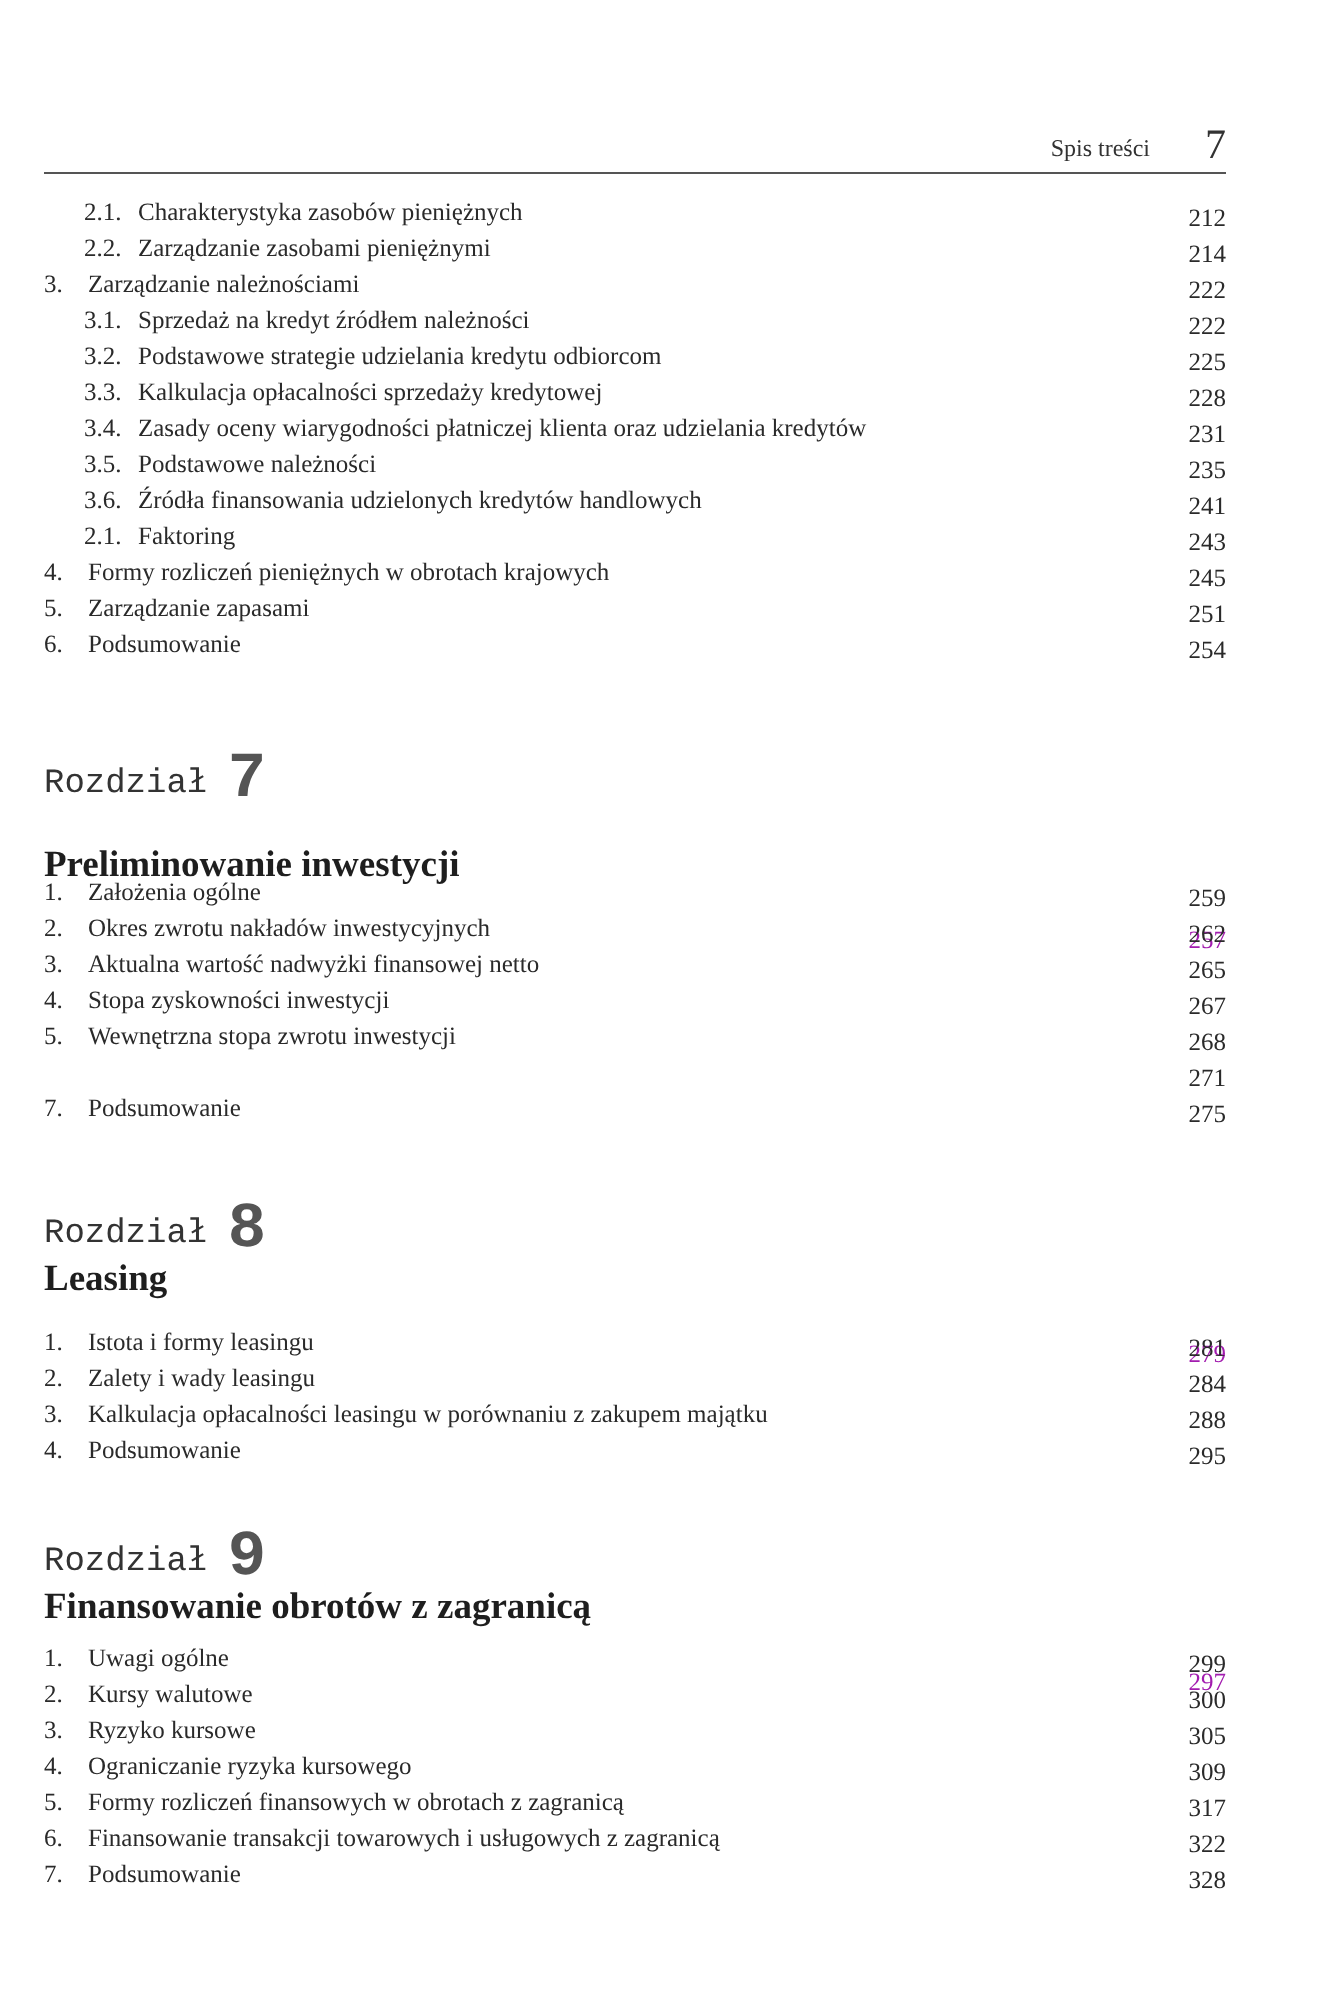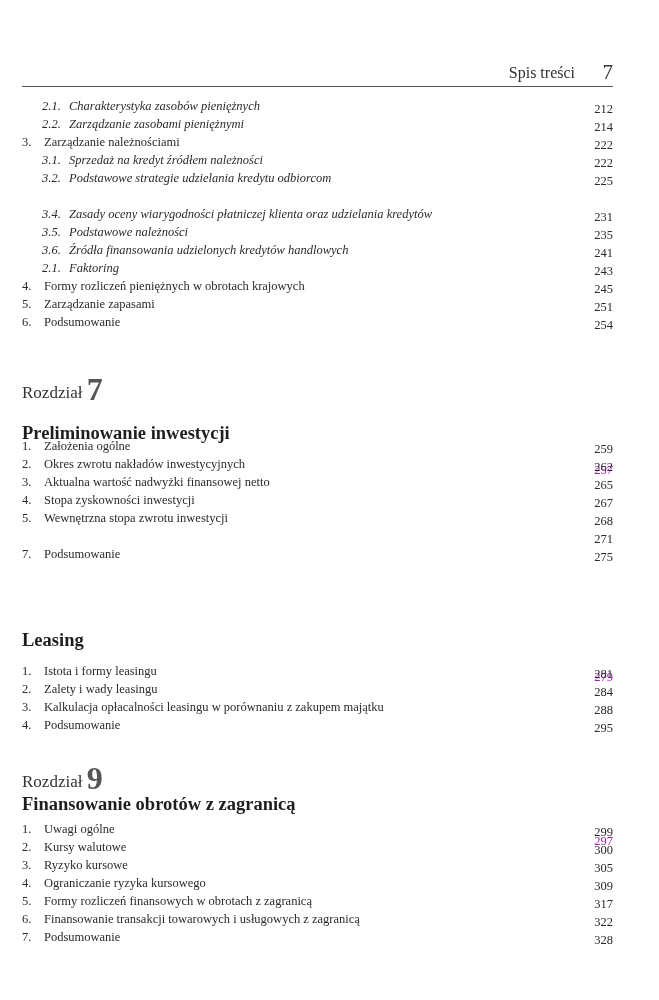--- a/index.html
+++ b/index.html
@@ -9,37 +9,37 @@
       font-family: "Liberation Serif", "DejaVu Serif", serif;
       color: #2a2a2a;
     }
     .page { position: absolute; left: 0; top: 0; width: 659px; height: 1000px; }
     .running-head {
       position: absolute; left: 22px; right: 46px; top: 62px; height: 24px;
       border-bottom: 1px solid #555;
     }
     .running-head .title {
       position: absolute; right: 38px; bottom: 4px;
-      font-size: 16px; color: #333;
+      font-size: 12px; color: #333;
     }
     .running-head .folio {
       position: absolute; right: 0; bottom: 1px;
       font-size: 21px; color: #333;
     }
     .toc-row {
       position: absolute; left: 22px; right: 46px; height: 18px;
       font-size: 12.5px; line-height: 18px;
     }
     .toc-row .label { position: absolute; left: 0; white-space: nowrap; }
-    .toc-row.lvl2 .label { left: 20px; font-style: italic; }
+    .toc-row.lvl2 .label { left: 20px; }
     .toc-row .num { display: inline-block; min-width: 22px; }
     .toc-row.lvl2 .num { min-width: 27px; }
     .toc-row .page-num { position: absolute; right: 0; top: 3px; }
     .chapter-label {
-      position: absolute; left: 22px; font-size: 17px; color: #333; white-space: nowrap;
+      position: absolute; left: 22px; font-size: 17px; color: #333; white-space: nowrap; font-family: Liberation Mono, monospace;
     }
     .chapter-label .big {
       font-size: 32px; font-weight: bold; color: #555; vertical-align: -2px;
     }
     .chapter-title {
       position: absolute; left: 22px; right: 46px; height: 24px;
       font-size: 18.5px; font-weight: bold; color: #1e1e1e; line-height: 24px;
     }
     .chapter-title .title-text { position: absolute; left: 0; white-space: nowrap; }
     .chapter-title .page-num {
@@ -70,20 +70,24 @@
     <span class="page-num">222</span>
   </div>
   <div class="toc-row lvl2" style="top:151px">
     <span class="label"><span class="num">3.1.</span><span>Sprzedaż na kredyt źródłem należności</span></span>
     <span class="page-num">222</span>
   </div>
   <div class="toc-row lvl2" style="top:169px">
     <span class="label"><span class="num">3.2.</span><span>Podstawowe strategie udzielania kredytu odbiorcom</span></span>
     <span class="page-num">225</span>
   </div>
+  <div class="toc-row lvl2" style="top:187px">
+    <span class="label"><span class="num">3.3.</span><span>Kalkulacja opłacalności sprzedaży kredytowej</span></span>
+    <span class="page-num">228</span>
+  </div>
   <div class="toc-row lvl2" style="top:205px">
     <span class="label"><span class="num">3.4.</span><span>Zasady oceny wiarygodności płatniczej klienta oraz udzielania kredytów</span></span>
     <span class="page-num">231</span>
   </div>
   <div class="toc-row lvl2" style="top:223px">
     <span class="label"><span class="num">3.5.</span><span>Podstawowe należności</span></span>
     <span class="page-num">235</span>
   </div>
   <div class="toc-row lvl2" style="top:241px">
     <span class="label"><span class="num">3.6.</span><span>Źródła finansowania udzielonych kredytów handlowych</span></span>
@@ -135,20 +139,24 @@
     <span class="page-num">268</span>
   </div>
   <div class="toc-row lvl1" style="top:527px">
     <span class="page-num">271</span>
   </div>
   <div class="toc-row lvl1" style="top:545px">
     <span class="label"><span class="num">7.</span><span>Podsumowanie</span></span>
     <span class="page-num">275</span>
   </div>
 
+  <div class="chapter-label" style="top:596px">
+    <span>Rozdział</span>
+    <span class="big">8</span>
+  </div>
   <div class="chapter-title" style="top:628px">
     <span class="title-text">Leasing</span>
     <span class="page-num">279</span>
   </div>
   <div class="toc-row lvl1" style="top:662px">
     <span class="label"><span class="num">1.</span><span>Istota i formy leasingu</span></span>
     <span class="page-num">281</span>
   </div>
   <div class="toc-row lvl1" style="top:680px">
     <span class="label"><span class="num">2.</span><span>Zalety i wady leasingu</span></span>

